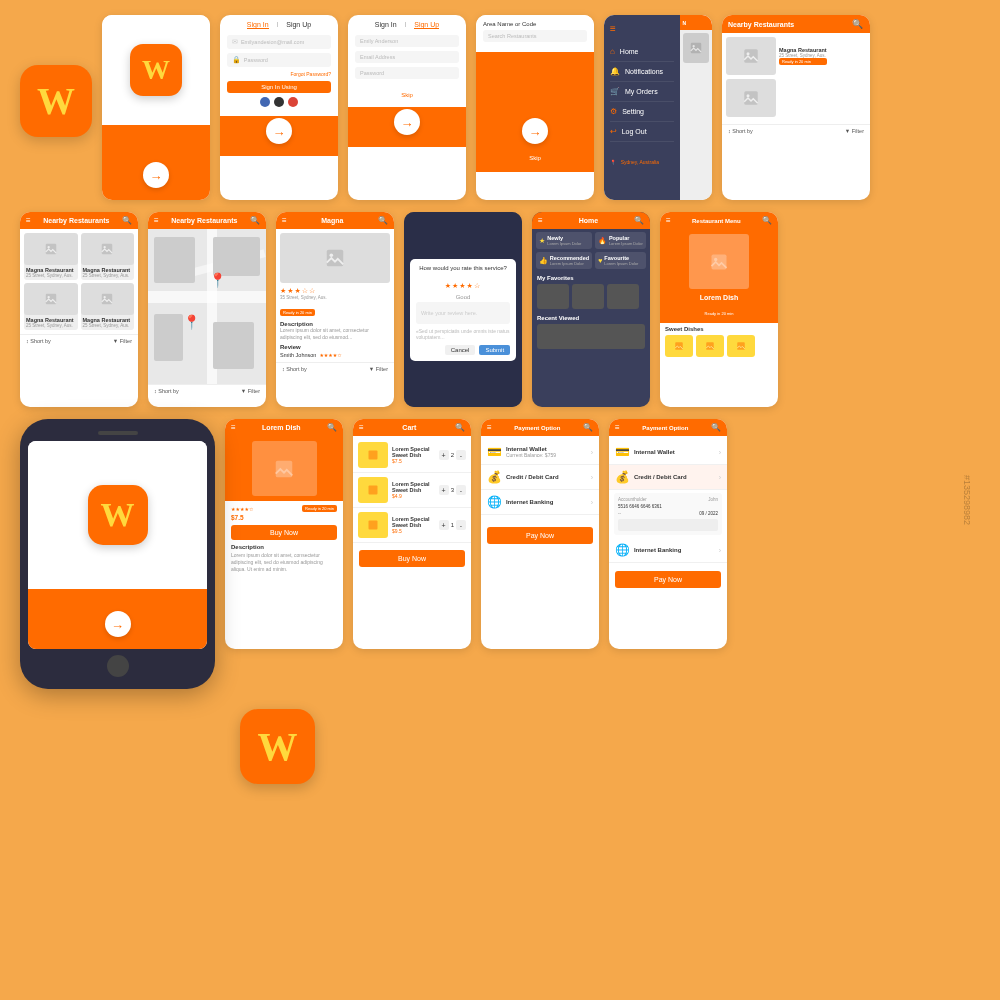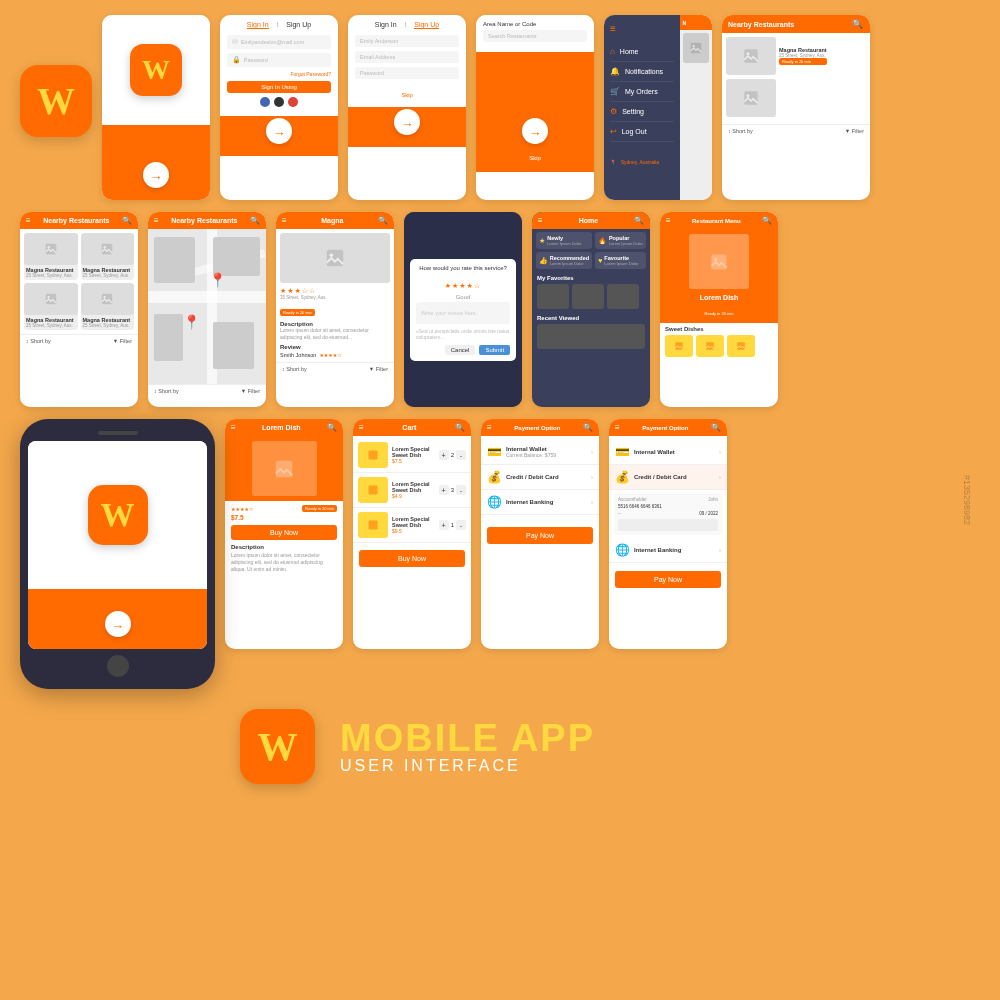--- a/index.html
+++ b/index.html
@@ -928,21 +928,17 @@
           <div class="btn-orange" style="font-size:7px;padding:5px;">Pay Now</div>
         </div>
       </div>
 
     </div>
 
     <div style="display:flex;align-items:center;gap:25px;padding-left:220px;margin-top:8px;">
       <div class="large-app-icon">
         <span class="w-letter">W</span>
       </div>
-      <div class="mobile-app-title">
-        <div class="title-main">MOBILE APP</div>
-        <div class="title-sub">USER INTERFACE</div>
-      </div>
     </div>
 
   </div>
 
 </div>
 
 </body></html>

